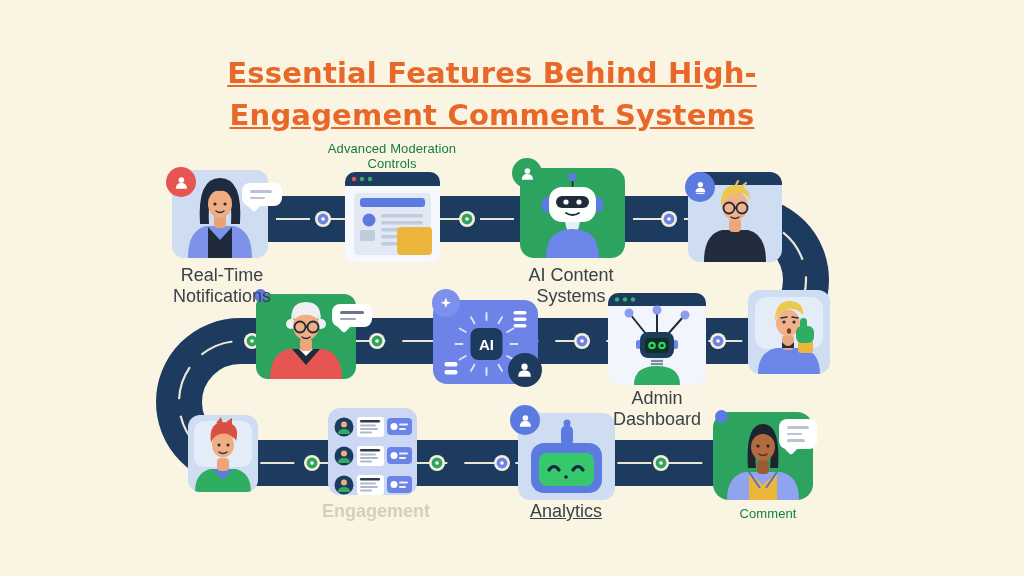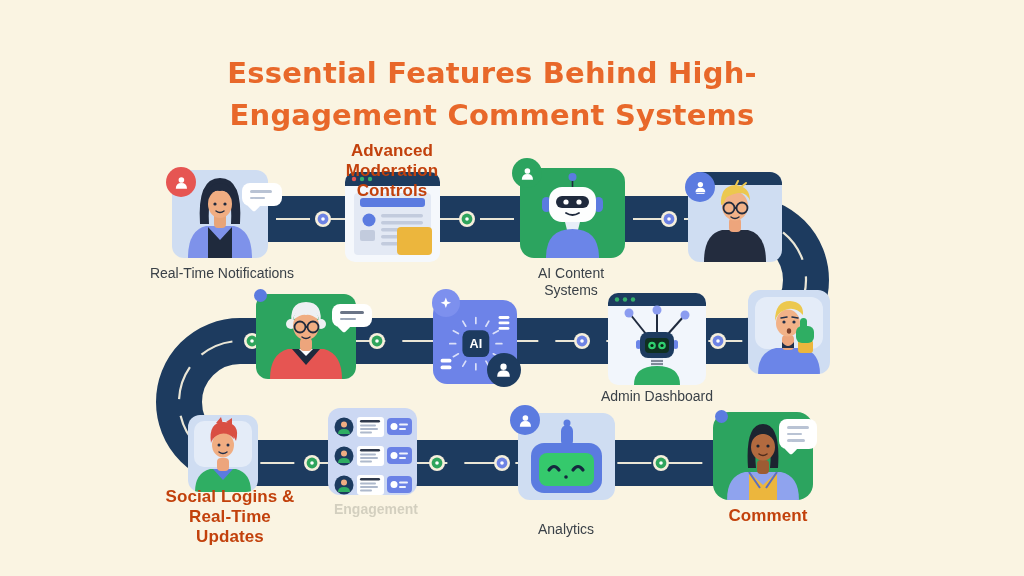--- a/index.html
+++ b/index.html
@@ -11,38 +11,38 @@
     background:#faf4e2; overflow:hidden;
   }
 
   
   .title {
     position:absolute; left:0; top:52px; width:984px;
     text-align:center; color:#e8682a;
     font-family:"DejaVu Sans","Liberation Sans",sans-serif;
     font-weight:800; font-size:29px; line-height:42px; letter-spacing:.2px;
   }
-  .title span { display:block; }
+  .title span { display:block;text-decoration:underline; }
 
   
   .road-svg { position:absolute; left:0; top:0; }
 
   
   .card { position:absolute; }
   .card .fig-wrap {
     position:absolute; inset:0; border-radius:inherit; overflow:hidden;
   }
   .card .fig-wrap svg { display:block; width:100%; height:100%; }
 
   .c1  { left:172px; top:170px; width:96px;  height:88px; background:#cfddf2; border-radius:12px; }
   .c2  { left:345px; top:172px; width:95px;  height:90px; background:#f5f8fc; border-radius:10px; }
   .c3  { left:520px; top:168px; width:105px; height:90px; background:#2ca45f; border-radius:14px; }
   .c4  { left:688px; top:172px; width:94px;  height:90px; background:#cfddf2; border-radius:12px; }
   .c5  { left:256px; top:294px; width:100px; height:85px; background:#2ca45f; border-radius:12px; }
-  .c6  { left:433px; top:300px; width:84px; height:84px; background:#6d83e8; border-radius:14px; }
+  .c6  { left:433px; top:300px; width:105px; height:84px; background:#6d83e8; border-radius:14px; }
   .c7  { left:608px; top:293px; width:98px;  height:92px; background:#f2f6fc; border-radius:10px; }
   .c8  { left:748px; top:290px; width:82px;  height:84px; background:#cfddf2; border-radius:12px; }
   .c9  { left:188px; top:415px; width:70px;  height:77px; background:#cfddf2; border-radius:12px; }
   .c10 { left:328px; top:408px; width:89px;  height:87px; background:#ccd8f3; border-radius:12px; }
   .c11 { left:518px; top:413px; width:97px;  height:87px; background:#cfddf2; border-radius:12px; }
   .c12 { left:713px; top:412px; width:100px; height:88px; background:#2ca45f; border-radius:16px; }
 
   
   .badge {
     position:absolute; border-radius:50%;
@@ -69,33 +69,33 @@
 
   
   .accent-dot {
     position:absolute; width:13px; height:13px; border-radius:50%;
     background:#5b7be0;
   }
 
   
   .lbl {
     position:absolute; text-align:center;
-    font-size:14px; line-height:1.18; font-weight:500; color:#3a4148;
-  }
-  .lbl.bold { font-weight:700; font-size:17px; color:#c2410c; letter-spacing:.1px; }
+    font-size:18px; line-height:1.18; font-weight:500; color:#3a4148;
+  }
+  .lbl.bold { font-weight:400; font-size:13px; color:#15803d; letter-spacing:.1px; }
   .lbl.ghost { font-weight:600; color:#9a9a8c; opacity:.4; }
 
   .l1 { left:147px; top:265px; width:150px; }
   .l2 { left:321px; top:141px; width:142px; }
   .l3 { left:511px; top:265px; width:120px; }
   .l4 { left:283px; top:391px; width:170px; }
   .l5 { left:592px; top:388px; width:130px;text-align:center; }
   .l6 { left:155px; top:487px; width:150px; }
   .l7 { left:316px; top:501px; width:120px;text-align:center; }
-  .l8 { left:516px; top:521px; width:100px; }
+  .l8 { left:516px; top:501px; width:100px;text-decoration:underline; }
   .l9 { left:716px; top:506px; width:104px; }
 </style>
 </head>
 <body>
 
 <div class="stage">
 
   <svg class="road-svg" width="1024" height="576" viewBox="0 0 1024 576">
     <path d="M 225 219 L 745 219 A 61 61 0 0 1 745 341 L 240 341 A 61 61 0 0 0 240 463 L 780 463" fill="none" stroke="#1d3b5f" stroke-width="46"></path>
     <path d="M 225 219 L 745 219 A 61 61 0 0 1 745 341 L 240 341 A 61 61 0 0 0 240 463 L 780 463" fill="none" stroke="#f6efdc" stroke-width="2.2" stroke-dasharray="34 17" opacity="0.95"></path>
@@ -481,18 +481,17 @@
       <i style="width:22px;"></i>
         <i style="width:15px;"></i>
         <i style="width:18px;"></i>
     </div>
   </div>
 
   <div class="lbl l1">Real-Time Notifications</div>
   <div class="lbl bold l2">Advanced Moderation Controls</div>
   <div class="lbl l3">AI Content Systems</div>
   <div class="lbl l5">Admin Dashboard</div>
-  <div class="lbl bold l6">Social Logins &amp; Real-Time Updates</div>
   <div class="lbl ghost l7">Engagement</div>
   <div class="lbl l8">Analytics</div>
   <div class="lbl bold l9">Comment</div>
 
 </div>
 
 </body></html>

